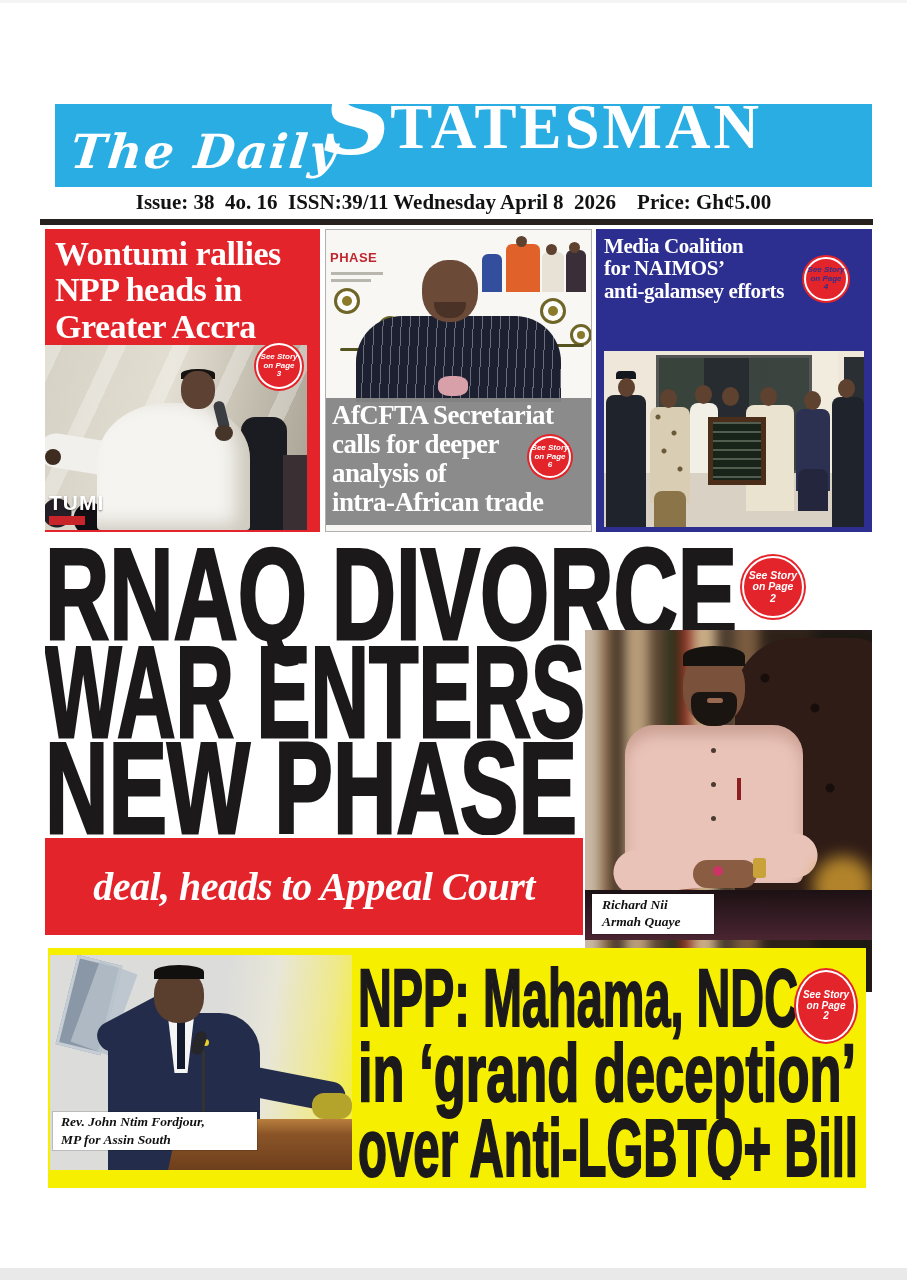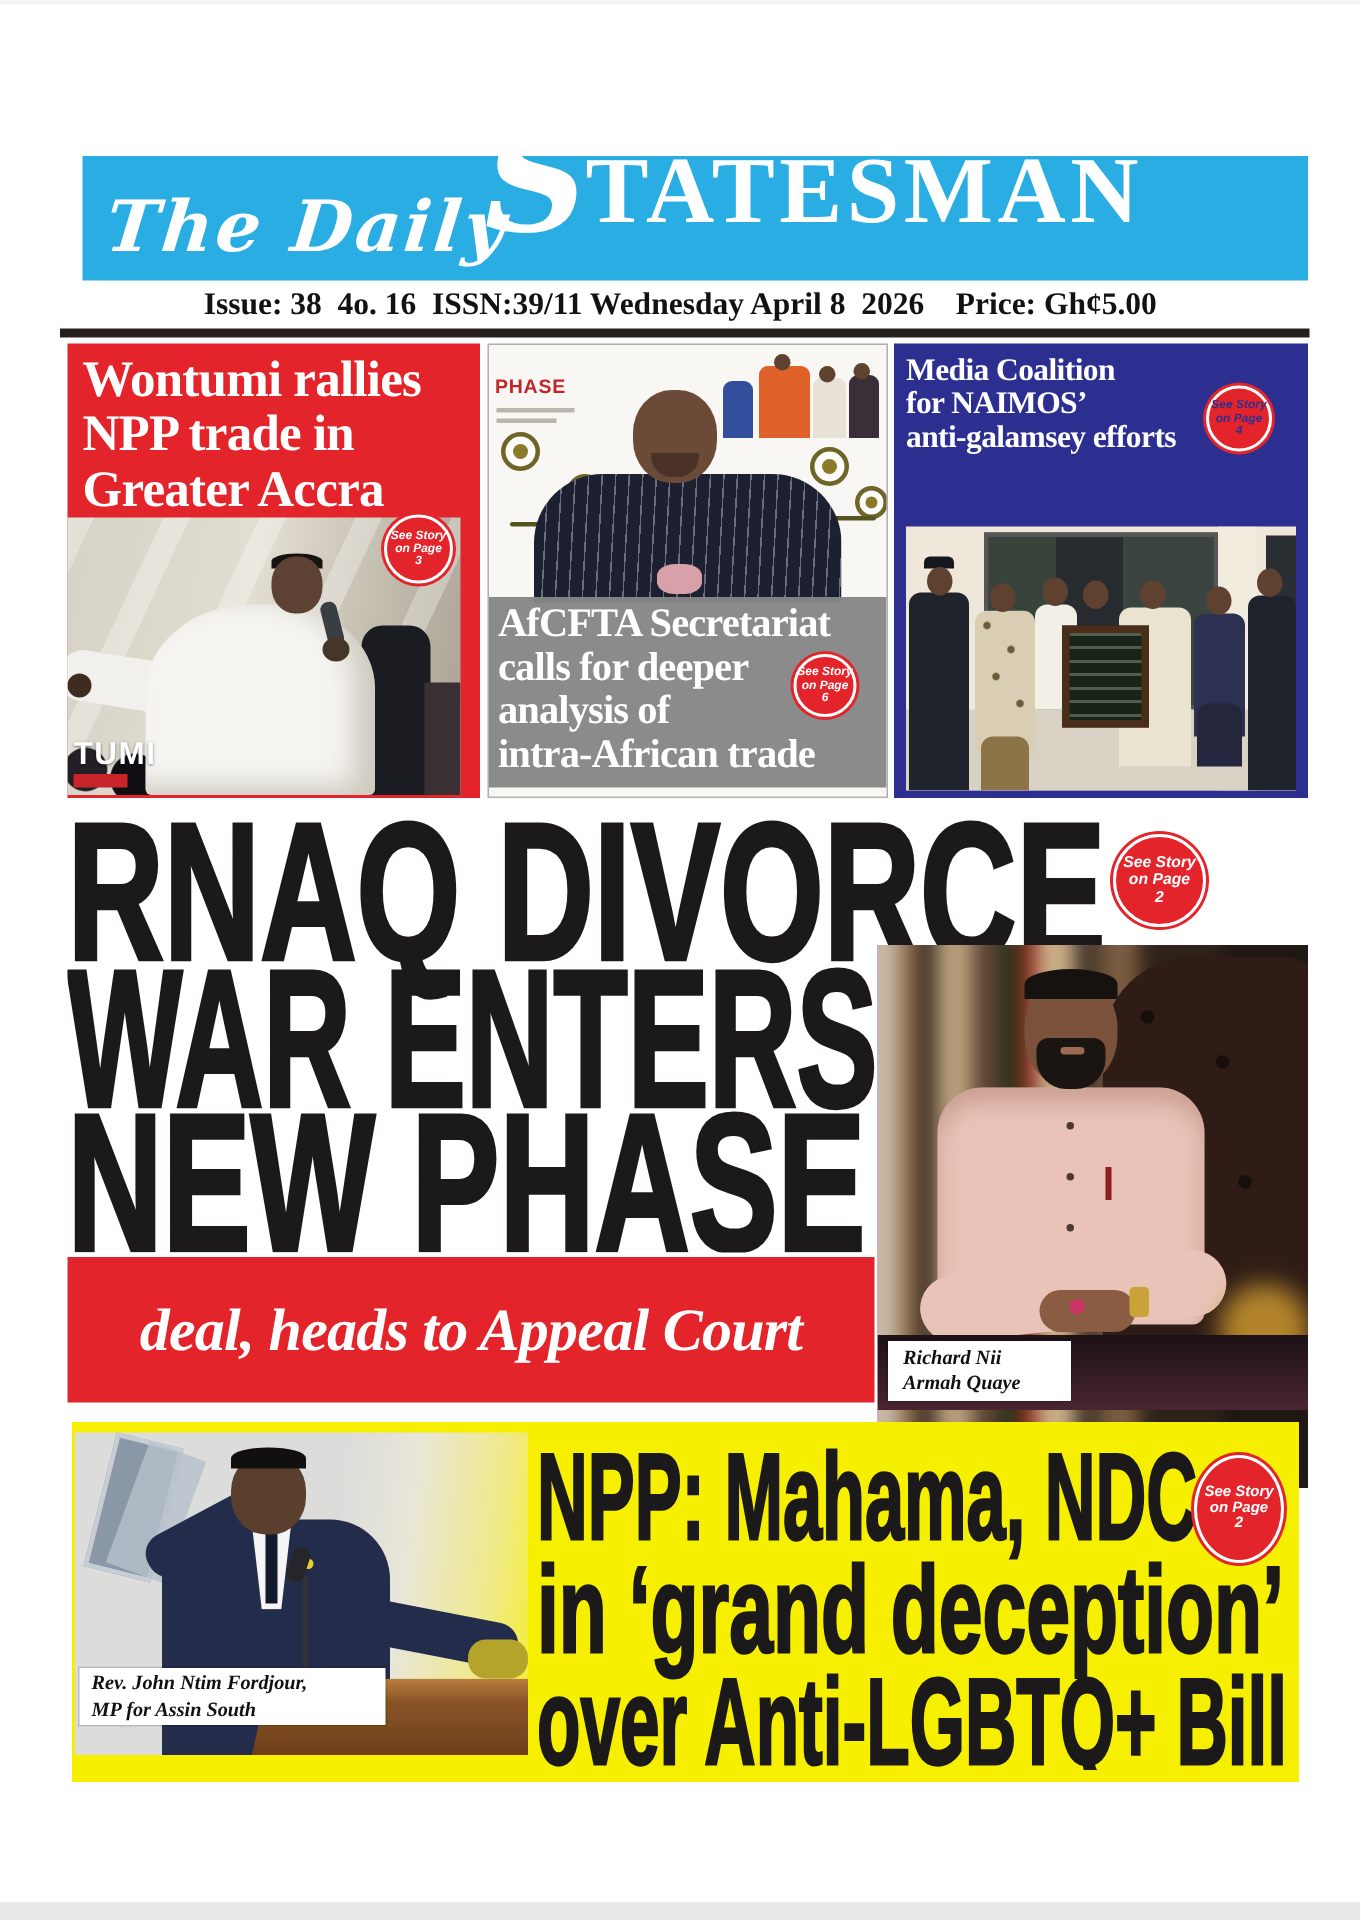--- a/index.html
+++ b/index.html
@@ -193,21 +193,21 @@
       <span class="mast-initial">S</span><span class="mast-rest">TATESMAN</span>
     </div>
   </div>
 
   <div class="abs issue-line">Issue: 38  4o. 16  ISSN:39/11 Wednesday April 8  2026    Price: Gh¢5.00</div>
   <div class="abs rule"></div>
 
   <div class="abs col-left">
     <div class="head-serif wontumi-head">
       <div>Wontumi rallies</div>
-      <div>NPP trade in</div>
+      <div>NPP heads in</div>
       <div>Greater Accra</div>
     </div>
     <div class="photo-wontumi">
       <div class="won-stripes"></div>
       <div class="won-fig-r"></div>
       <div class="won-seat"></div>
       <div class="won-crowd"></div>
       <div class="won-arm"></div>
       <div class="won-hand"></div>
       <div class="won-robe"></div>

